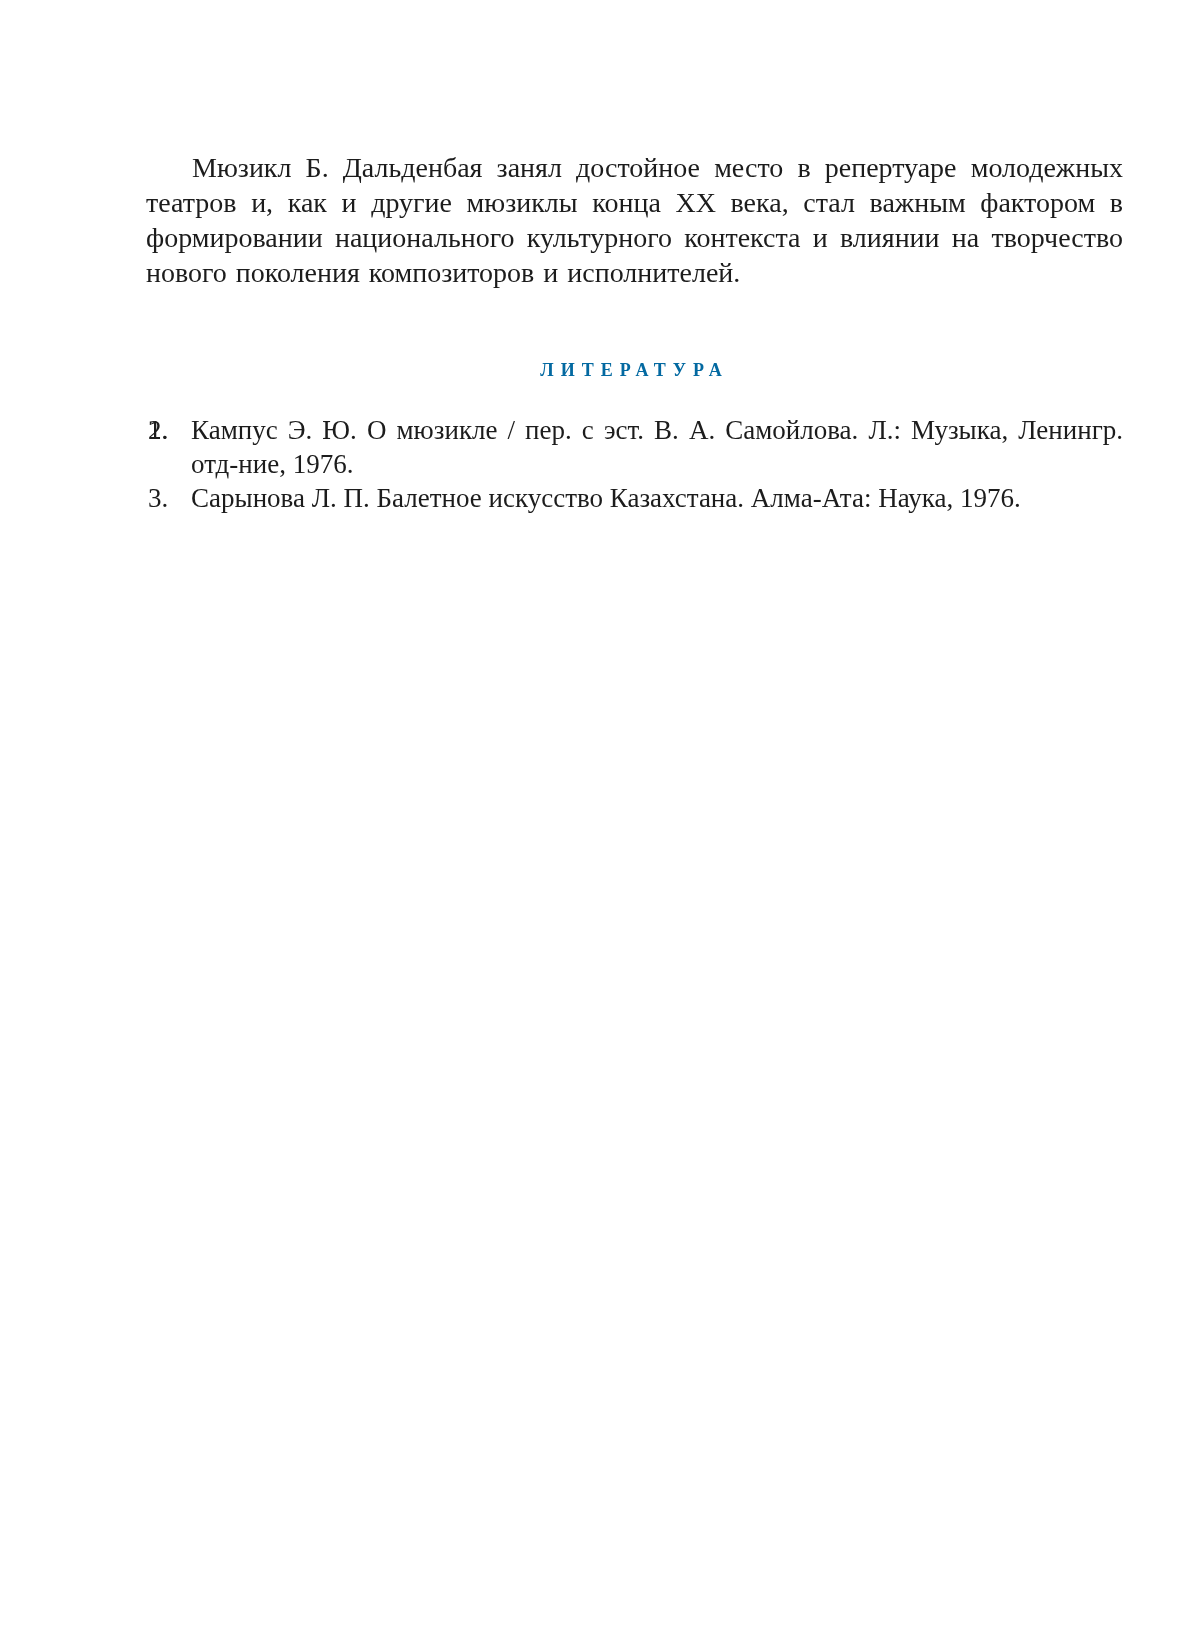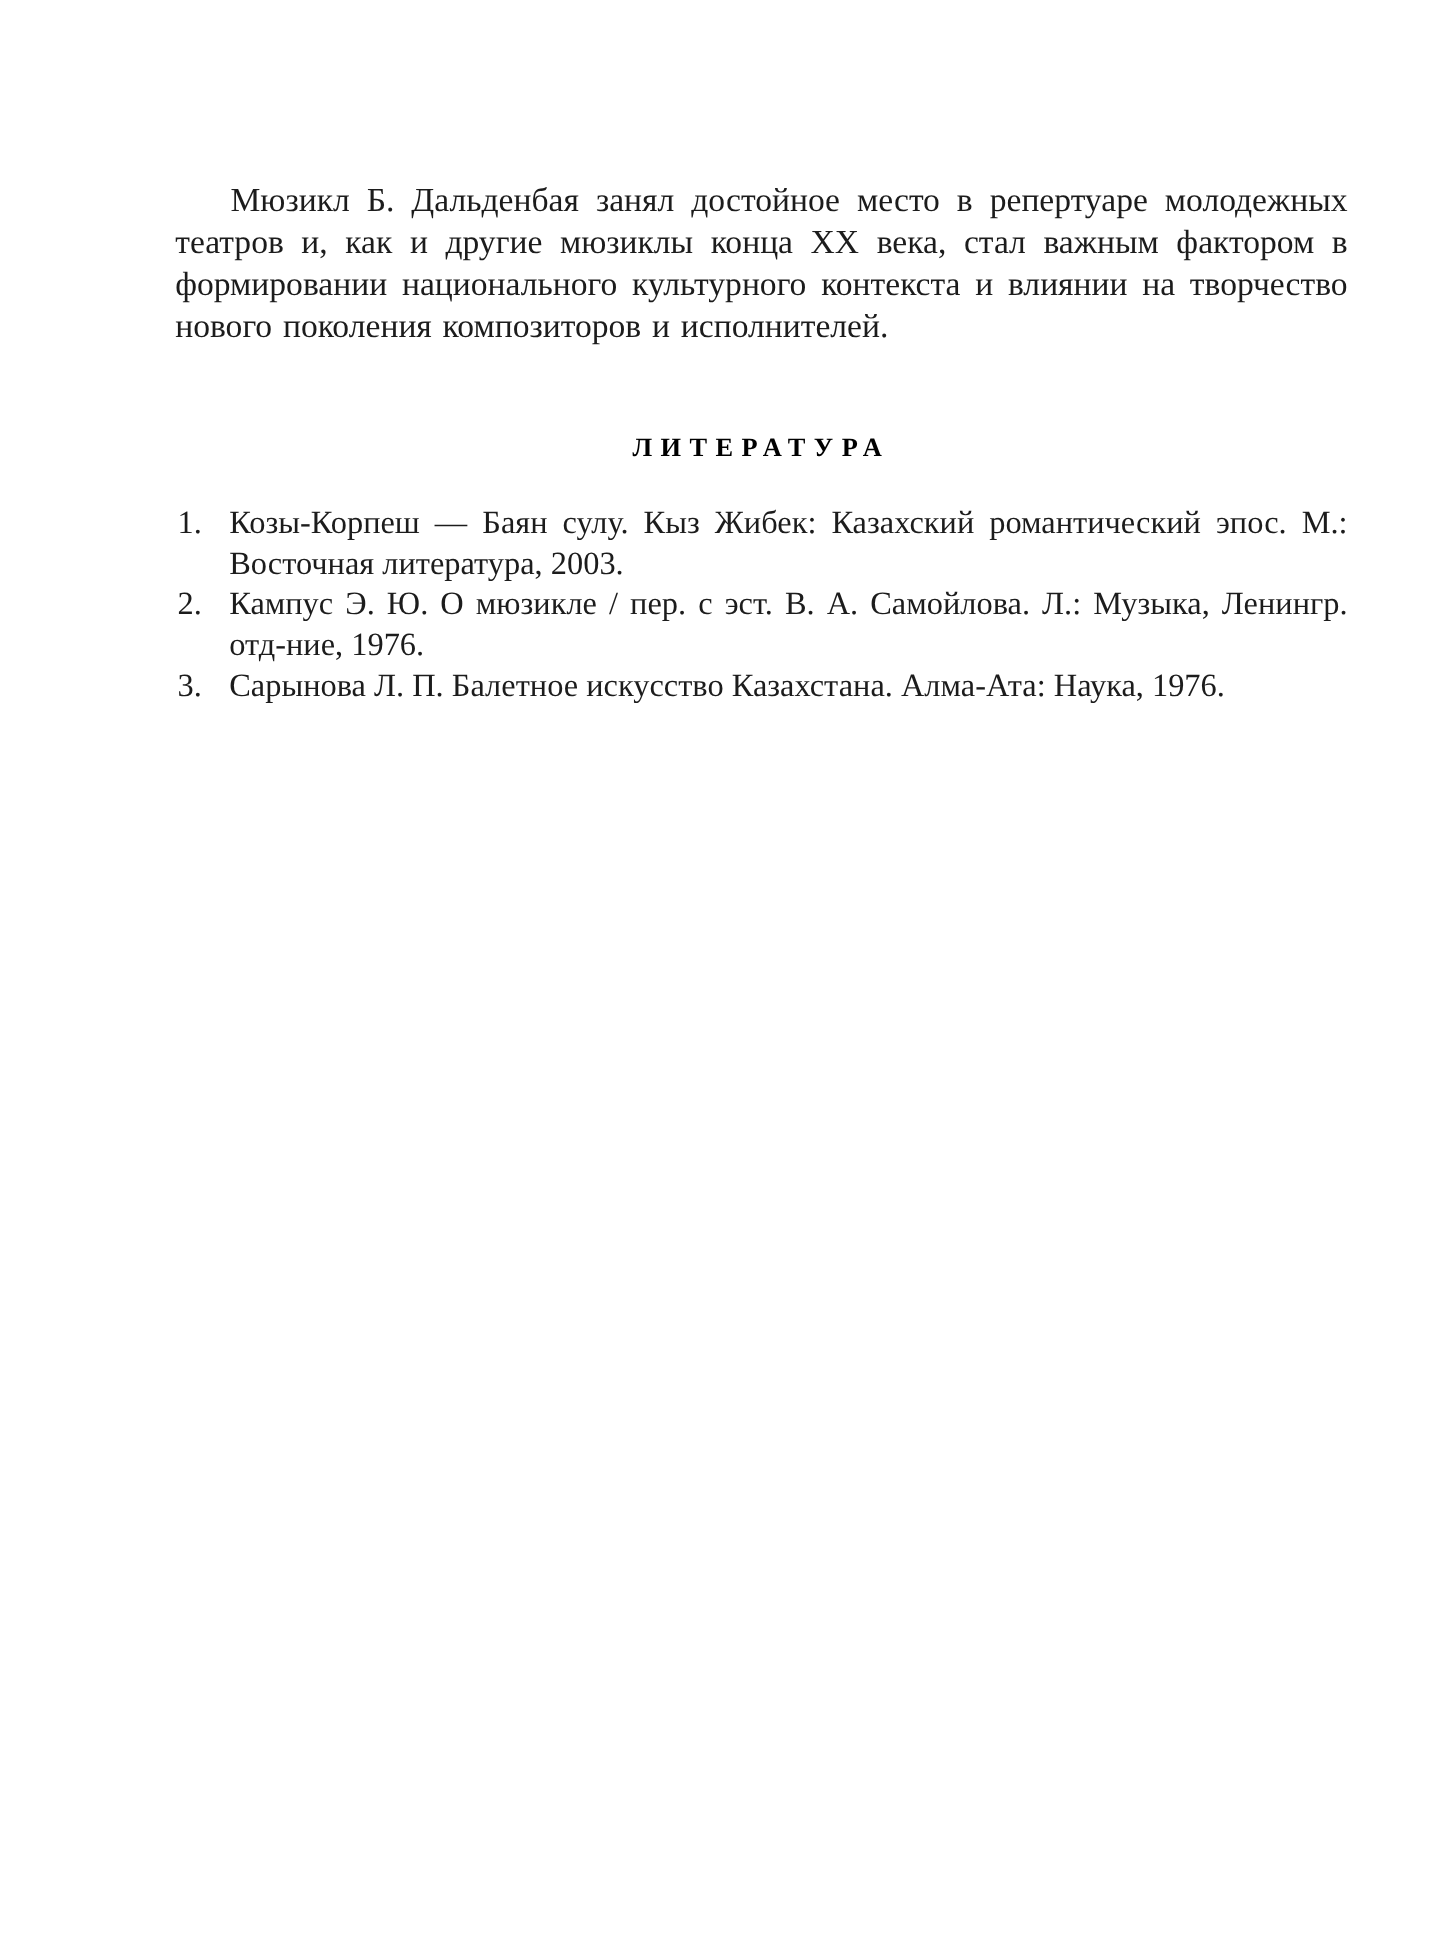--- a/index.html
+++ b/index.html
@@ -22,25 +22,25 @@
   .body-paragraph {
     margin: 0;
     font-size: 28px;
     line-height: 35px;
     text-align: justify;
     text-indent: 46px;
     word-spacing: 2px;
   }
   .section-title {
     margin: 70px 0 32px 0;
-    font-size: 22px;
+    font-size: 18px;
     font-weight: bold;
     text-align: center;
     letter-spacing: 7px;
-    color: #000000;
+    color: #0369a1;
   }
   .references {
     list-style: none;
     margin: 0;
     padding: 0;
     font-size: 27px;
     line-height: 34px;
   }
   .reference-item {
     position: relative;
@@ -59,21 +59,20 @@
 
 <div class="page-content">
 
   <p class="body-paragraph">Мюзикл Б. Дальденбая занял достойное место в репертуаре молодежных театров и, как и другие мюзиклы конца XX века, стал важным фактором в формировании национального культурного контекста и влиянии на творчество нового поколения композиторов и исполнителей.</p>
 
   <h2 class="section-title">ЛИТЕРАТУРА</h2>
 
   <ol class="references">
     <li class="reference-item">
       <span class="ref-num">1.</span>
-      <span class="ref-text">Козы-Корпеш — Баян сулу. Кыз Жибек: Казахский романтический эпос. М.: Восточная литература, 2003.</span>
     </li>
     <li class="reference-item">
       <span class="ref-num">2.</span>
       <span class="ref-text">Кампус Э. Ю. О мюзикле / пер. с эст. В. А. Самойлова. Л.: Музыка, Ленингр. отд-ние, 1976.</span>
     </li>
     <li class="reference-item">
       <span class="ref-num">3.</span>
       <span class="ref-text">Сарынова Л. П. Балетное искусство Казахстана. Алма-Ата: Наука, 1976.</span>
     </li>
   </ol>

